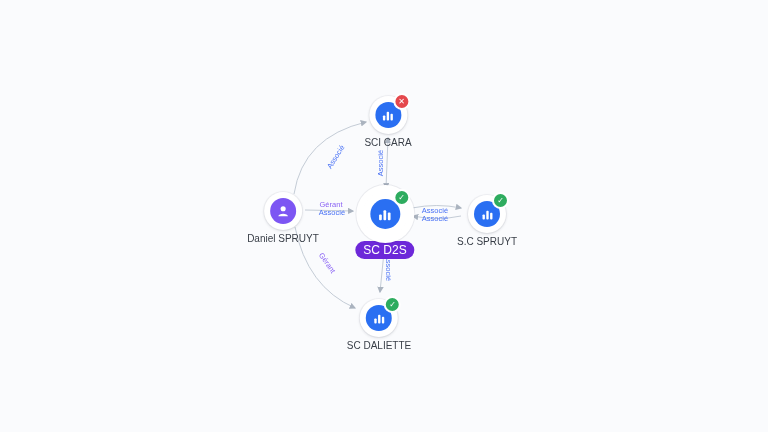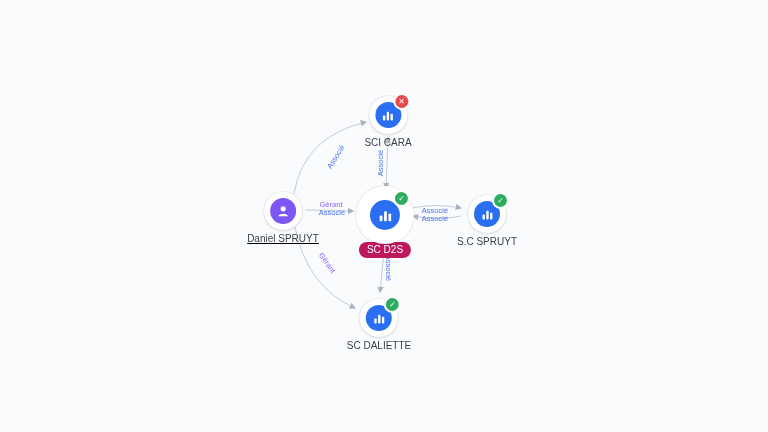--- a/index.html
+++ b/index.html
@@ -40,22 +40,22 @@
     border:2px solid #ffffff;
     color:#fff;font-size:8px;line-height:1;
     display:flex;align-items:center;justify-content:center;
   }
   .node-card.big .badge{top:-2px;right:-2px;}
   .node-label{
     margin-top:3px;font-size:10px;color:#383e47;white-space:nowrap;
   }
   .pill{
     margin-top:4px;
-    background:#be185d;color:#ffffff;
-    font-size:10px;line-height:1;
+    background:#6d28d9;color:#ffffff;
+    font-size:12px;line-height:1;
     padding:3px 8px;border-radius:9px;
     white-space:nowrap;
     cursor:pointer;
   }
   .edge-label{
     position:absolute;
     font-size:7.5px;line-height:1;white-space:nowrap;
     pointer-events:none;
   }
   .lbl-associe{color:#4a72f5;}
@@ -104,21 +104,21 @@
             <rect x="1.4" y="6" width="2.2" height="4.6" rx="0.8" fill="#fff"></rect>
             <rect x="4.9" y="2.6" width="2.2" height="8" rx="0.8" fill="#fff"></rect>
             <rect x="8.4" y="4.4" width="2.2" height="6.2" rx="0.8" fill="#fff"></rect>
           </svg>
       </span>
       <span class="badge" style="background:#e5484d;">✕</span>
     </div>
     <div class="node-label">SCI CARA</div>
   </div>
 
-  <div class="node" style="left:283px;top:218px;text-decoration:underline;">
+  <div class="node" style="left:283px;top:218px;">
     <div class="node-card">
       <span class="icon-circle" style="background:#7d56f3;">
         <svg width="14" height="14" viewBox="0 0 12 12">
             <circle cx="6" cy="4.1" r="2.2" fill="#fff"></circle>
             <path d="M1.9,10.6 C1.9,7.7 10.1,7.7 10.1,10.6 Z" fill="#fff"></path>
           </svg>
       </span>
     </div>
     <div class="node-label">Daniel SPRUYT</div>
   </div>

